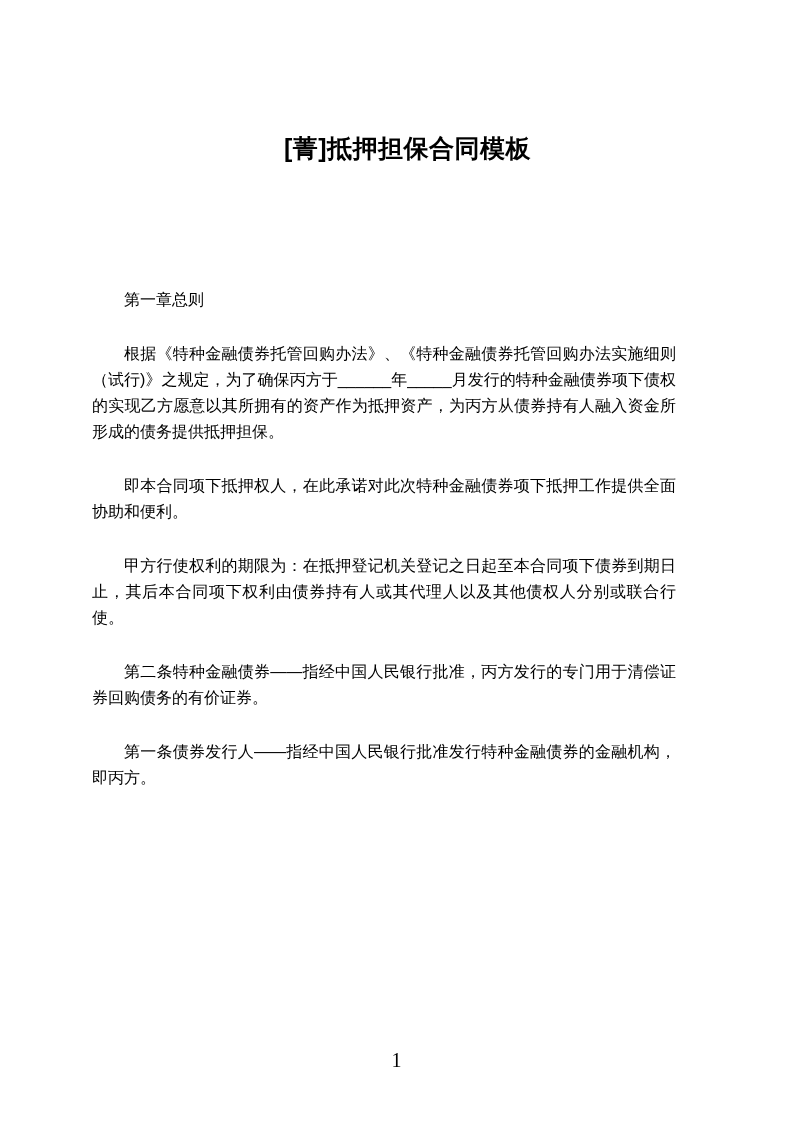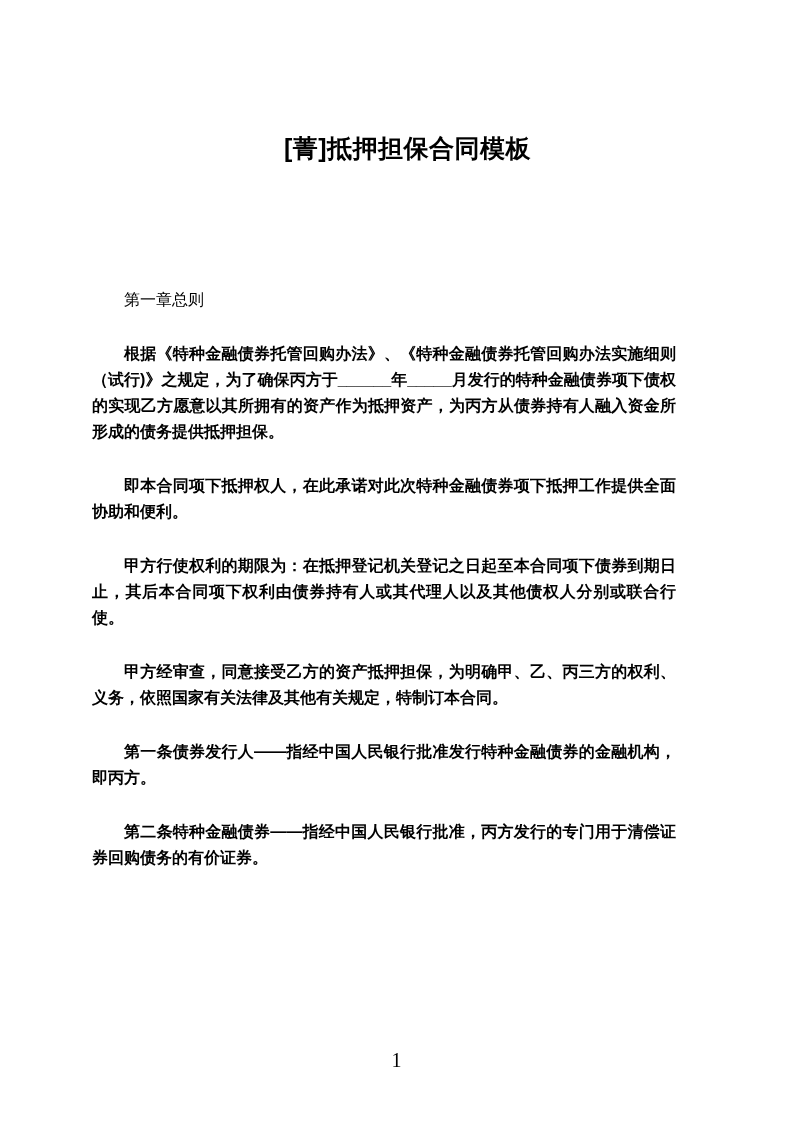--- a/index.html
+++ b/index.html
@@ -31,21 +31,20 @@
   }
   .heading, .para {
     margin: 0 0 28px 0;
     font-size: 16px;
     line-height: 26px;
     text-indent: 2em;
     font-weight: 400;
   }
   .para {
     text-align: justify;
-    font-weight: bold;
   }
   .page-number {
     position: absolute;
     top: 1047px;
     left: 0;
     right: 0;
     text-align: center;
     font-size: 20px;
     line-height: 26px;
     font-family: "Liberation Serif", serif;
@@ -62,24 +61,23 @@
 
     <p class="heading">第一章总则</p>
 
     <p class="para">根据《特种金融债券托管回购办法》、《特种金融债券托管回购办法实施细则（试行)》之规定，为了确保丙方于______年_____月发行的特种金融债券项下债权的实现乙方愿意以其所拥有的资产作为抵押资产，为丙方从债券持有人融入资金所形成的债务提供抵押担保。</p>
 
 
     <p class="para">即本合同项下抵押权人，在此承诺对此次特种金融债券项下抵押工作提供全面协助和便利。</p>
 
     <p class="para">甲方行使权利的期限为：在抵押登记机关登记之日起至本合同项下债券到期日止，其后本合同项下权利由债券持有人或其代理人以及其他债权人分别或联合行使。</p>
 
-    <p class="para">甲方经审查，同意接受乙方的资产抵押担保，为明确甲、乙、丙三方的权利、义务，依照国家有关法律及其他有关规定，特制订本合同。</p>
 
 
+    <p class="para">第二条特种金融债券——指经中国人民银行批准，丙方发行的专门用于清偿证券回购债务的有价证券。</p>
+
     <p class="para">第一条债券发行人——指经中国人民银行批准发行特种金融债券的金融机构，即丙方。</p>
-
-    <p class="para">第二条特种金融债券——指经中国人民银行批准，丙方发行的专门用于清偿证券回购债务的有价证券。</p>
 
   </div>
 
   <div class="page-number">1</div>
 
 </div>
 
 </body></html>

